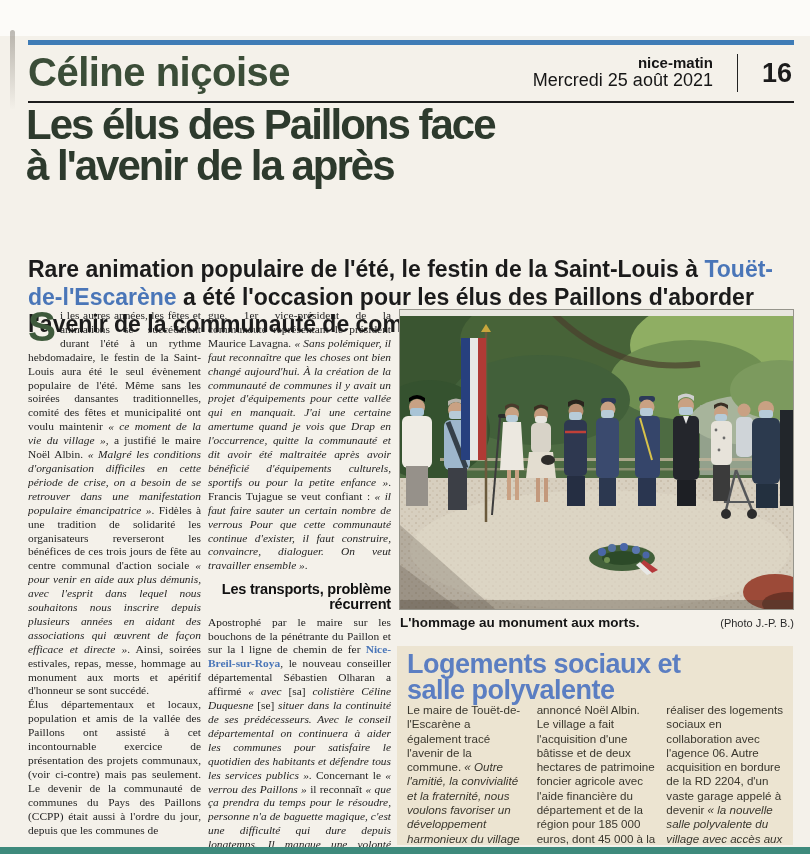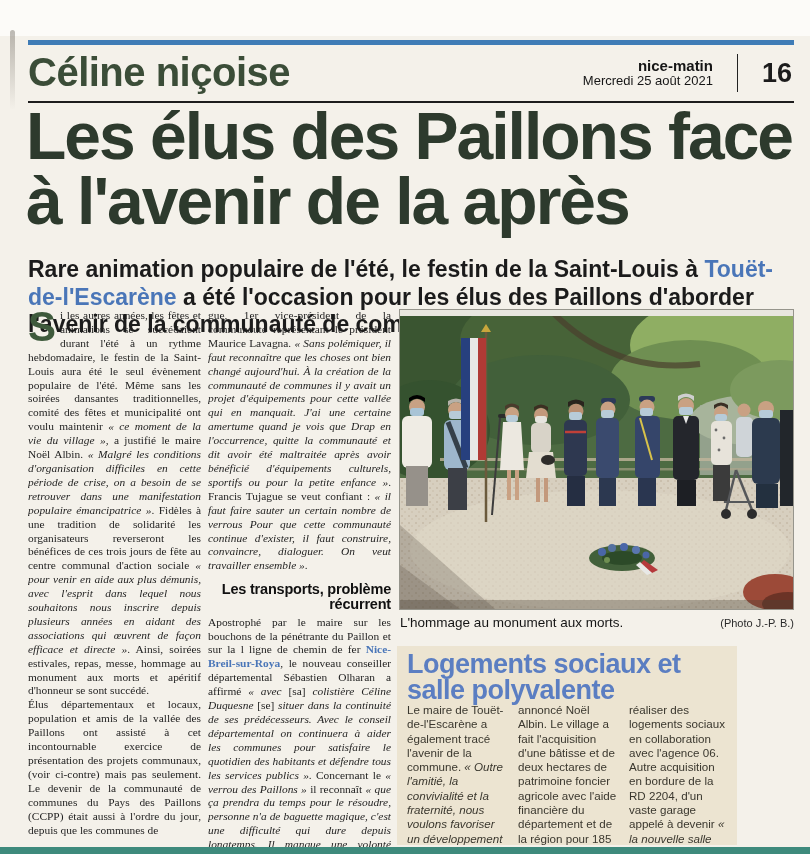--- a/index.html
+++ b/index.html
@@ -12,50 +12,50 @@
   .page{position:absolute;inset:0;background:linear-gradient(180deg,#fcfbf8 0 36px,#f4f1ea 36px 100%);}
   .edge-shadow{position:absolute;left:10px;top:30px;width:5px;height:80px;
     background:linear-gradient(#6d675e,rgba(109,103,94,0));opacity:.45;border-radius:3px;}
   
   .topbar{position:absolute;left:28px;right:16px;top:40px;height:5px;background:#3f7cb6;}
   .section-title{position:absolute;left:28px;top:50px;font-size:40px;font-weight:bold;
     color:#3b4d38;letter-spacing:-.5px;}
   .mast-right{position:absolute;right:18px;top:54px;display:flex;align-items:center;gap:24px;}
   .mast-col{text-align:right;line-height:1.1;color:#161616;}
   .paper-name{font-weight:bold;font-size:15px;}
-  .paper-date{font-size:13px;}
+  .paper-date{font-size:18px;}
   .page-num-divider{width:1px;height:38px;background:#222;}
   .page-num{font-size:27px;font-weight:bold;color:#1c1c1c;}
   .header-rule{position:absolute;left:28px;right:16px;top:101px;height:2px;background:#1d1d1d;}
   
   .headline{position:absolute;left:26px;top:104px;margin:0;width:770px;
-    font-size:66px;line-height:.98;font-weight:800;letter-spacing:-2px;color:#2d3a2d;}
+    font-size:42px;line-height:.98;font-weight:800;letter-spacing:-2px;color:#2d3a2d;}
   .standfirst{position:absolute;left:28px;right:18px;top:256px;
     font-size:23px;font-weight:bold;line-height:1.2;color:#1b1b1b;}
   
   .bodytext{font-family:"Liberation Serif",serif;font-size:11.4px;line-height:13.9px;
     color:#1e1e1e;text-align:justify;hyphens:auto;}
   .col1{position:absolute;left:28px;top:309px;width:173px;height:545px;overflow:hidden;}
   .col2{position:absolute;left:208px;top:309px;width:183px;height:545px;overflow:hidden;}
   .subhead{font-family:"Liberation Sans",sans-serif;font-size:14.5px;font-weight:bold;
     color:#111;line-height:1.05;margin:9px 0 3px 0;text-align:right;letter-spacing:-.2px;}
   .dropcap{float:left;font-family:"Liberation Sans",sans-serif;font-weight:bold;
     font-size:42px;line-height:32px;color:#3e5a3c;padding:2px 4px 0 0;}
   .seg-i{font-style:italic;}
   .seg-blue{color:#4a76b8;font-weight:bold;}
   
   .photo{position:absolute;left:399px;top:309px;width:393px;height:299px;
     background:#eceade;border:1px solid #96958c;box-shadow:0 0 0 2px #f0eee6 inset;}
   .photo svg{display:block;width:100%;height:100%;}
   .caption-row{position:absolute;left:400px;right:16px;top:615px;display:flex;
     justify-content:space-between;align-items:baseline;}
-  .caption{font-size:13.5px;font-weight:normal;color:#151515;}
+  .caption{font-size:13.5px;font-weight:bold;color:#151515;}
   .credit{font-size:11px;color:#2a2a2a;}
   
-  .box{position:absolute;left:397px;top:646px;width:340px;height:199px;
+  .box{position:absolute;left:397px;top:646px;width:396px;height:199px;
     background:#ece4d1;overflow:hidden;}
   .box-title{position:absolute;left:10px;top:6px;width:285px;
     font-size:27px;font-weight:800;line-height:.95;letter-spacing:-.5px;color:#5b7ec2;}
   .box-cols{position:absolute;left:10px;right:8px;top:57px;bottom:8px;
     display:flex;gap:11px;}
   .box-col{flex:1;font-size:11.6px;line-height:14.3px;color:#3a372e;text-align:left;}
   .bottom-strip{position:absolute;left:0;right:0;bottom:0;height:7px;background:#3e8a7c;}
 </style>
 </head>
 <body>

